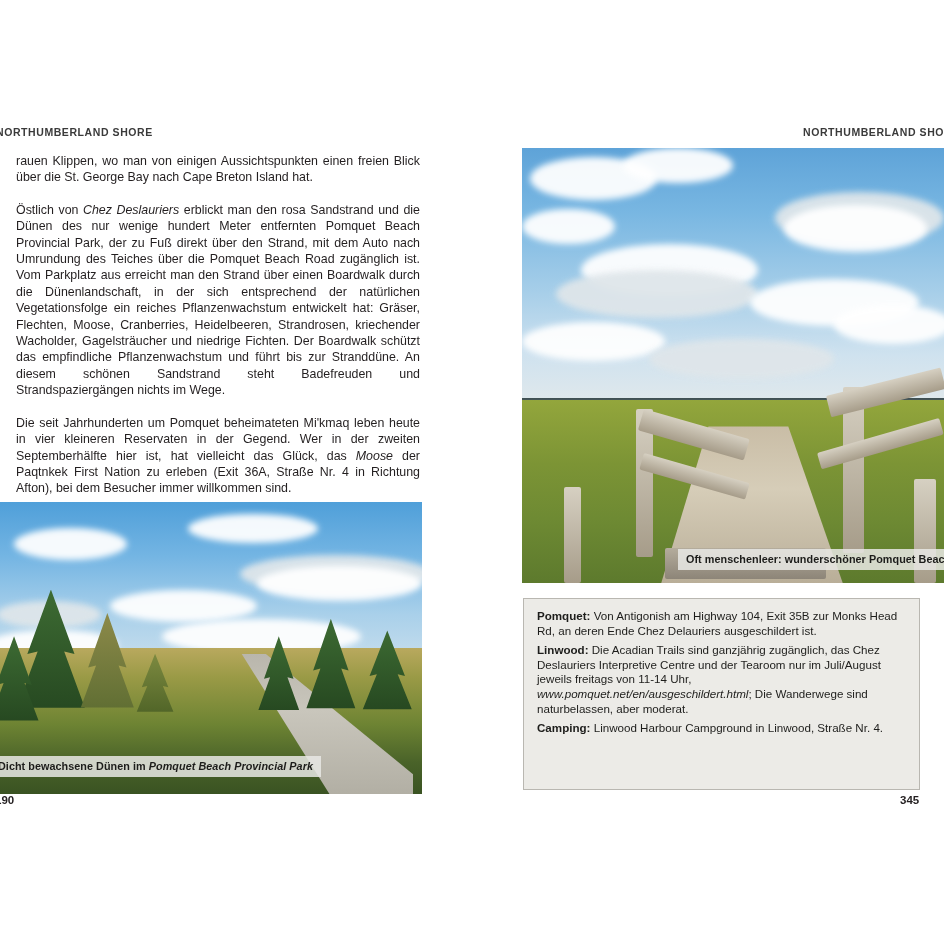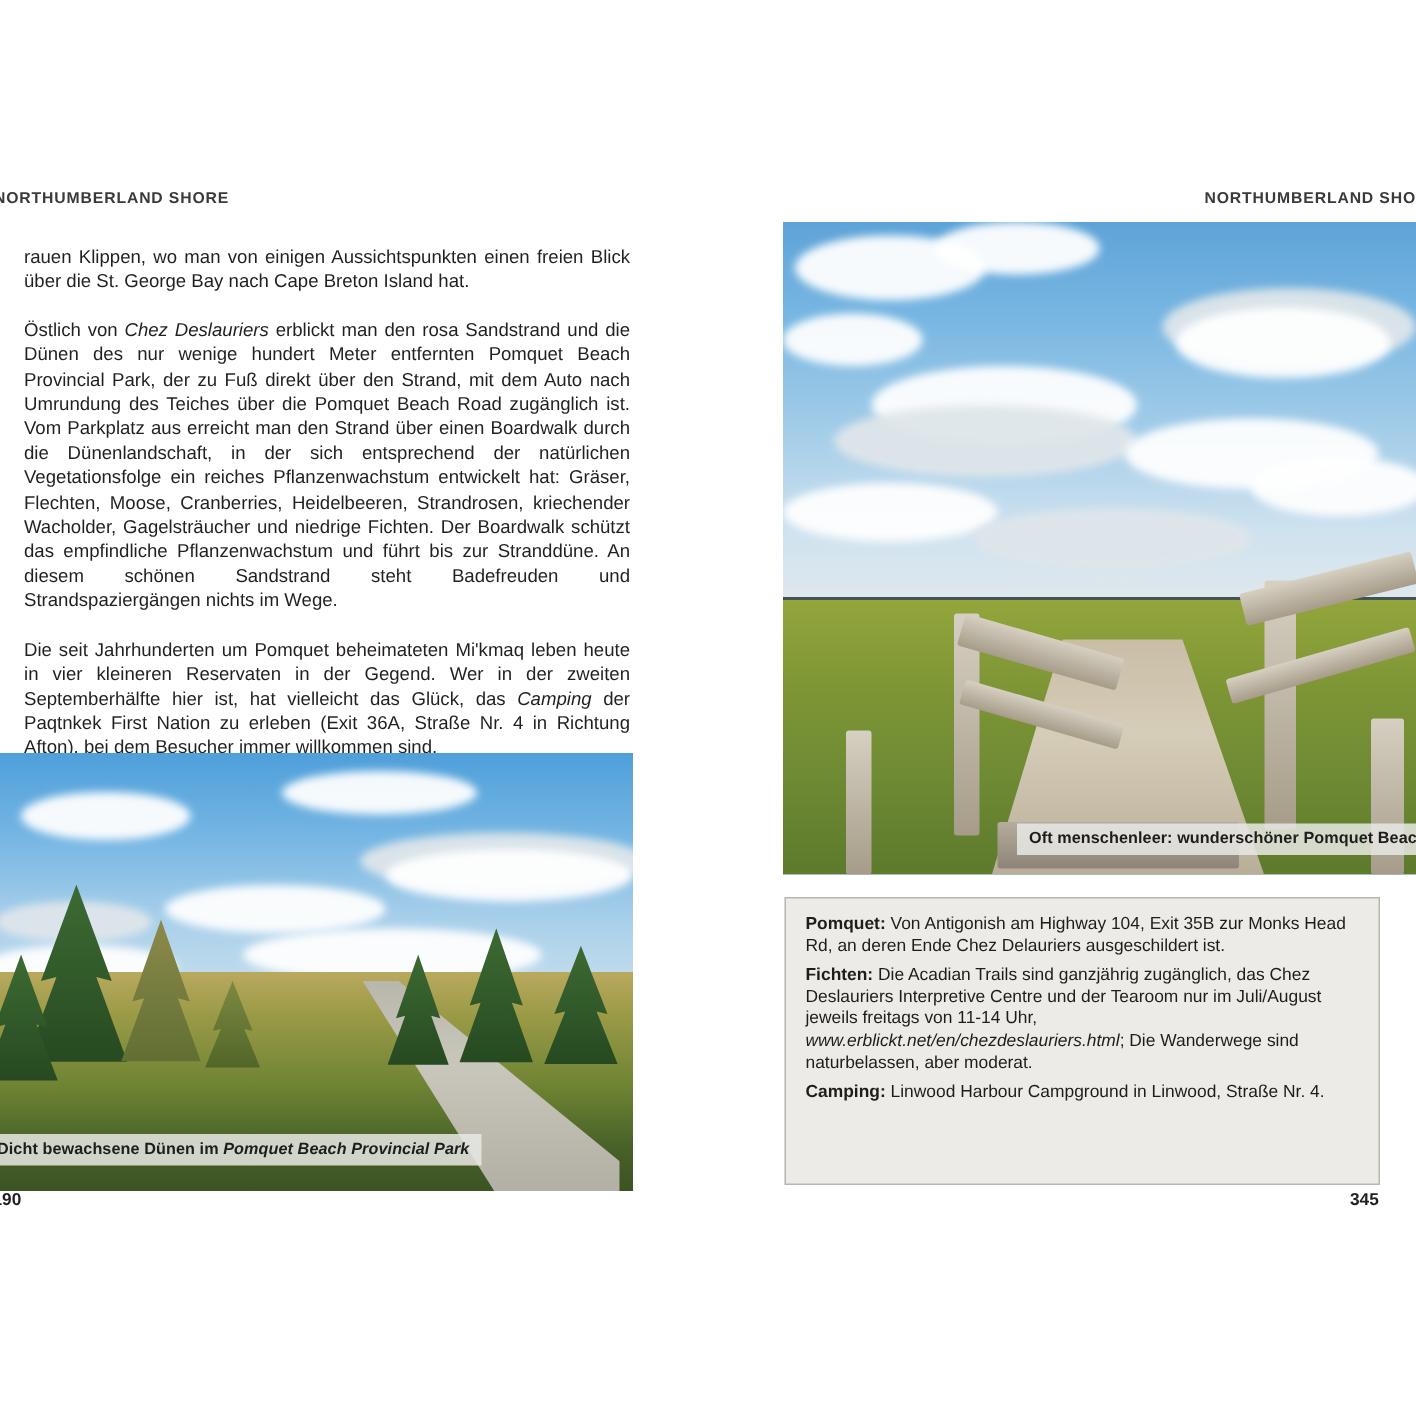--- a/index.html
+++ b/index.html
@@ -18,21 +18,21 @@
     letter-spacing:.055em;
     color:#3a3a3a;
     white-space:nowrap;
   }
   #runhead-left{left:-4px;top:126px;}
   #runhead-right{left:803px;top:126px;}
 
   
   .textcol{
     position:absolute;
-    left:16px;top:163px;width:404px;
+    left:16px;top:153px;width:404px;
   }
   .textcol p{
     margin:0 0 16px 0;
     font-size:12.4px;
     line-height:16.4px;
     text-align:justify;
     color:#231f20;
   }
   .textcol p:last-child{margin-bottom:0;}
   .textcol i{font-style:italic;}
@@ -144,21 +144,21 @@
 
 <div class="page">
 
   <div class="runhead" id="runhead-left">
     <span>NORTHUMBERLAND SHORE</span>
   </div>
 
   <div class="textcol">
     <p>rauen Klippen, wo man von einigen Aussichtspunkten einen freien Blick über die St. George Bay nach Cape Breton Island hat.</p>
     <p id="para2">Östlich von <i>Chez Deslauriers</i> erblickt man den rosa Sandstrand und die Dünen des nur wenige hundert Meter entfernten Pomquet Beach Provincial Park, der zu Fuß direkt über den Strand, mit dem Auto nach Umrundung des Teiches über die Pomquet Beach Road zugänglich ist. Vom Parkplatz aus erreicht man den Strand über einen Boardwalk durch die Dünenlandschaft, in der sich entsprechend der natürlichen Vegetationsfolge ein reiches Pflanzenwachstum entwickelt hat: Gräser, Flechten, Moose, Cranberries, Heidelbeeren, Strandrosen, kriechender Wacholder, Gagelsträucher und niedrige Fichten. Der Boardwalk schützt das empfindliche Pflanzenwachstum und führt bis zur Stranddüne. An diesem schönen Sandstrand steht Badefreuden und Strandspaziergängen nichts im Wege.</p>
-    <p id="para3">Die seit Jahrhunderten um Pomquet beheimateten Mi'kmaq leben heute in vier kleineren Reservaten in der Gegend. Wer in der zweiten Septemberhälfte hier ist, hat vielleicht das Glück, das <i>Camping</i> der Paqtnkek First Nation zu erleben (Exit 36A, Straße Nr. 4 in Richtung Afton), bei dem Besucher immer willkommen sind.</p>
+    <p id="para3">Die seit Jahrhunderten um Pomquet beheimateten Mi'kmaq leben heute in vier kleineren Reservaten in der Gegend. Wer in der zweiten Septemberhälfte hier ist, hat vielleicht das Glück, das <i>Moose</i> der Paqtnkek First Nation zu erleben (Exit 36A, Straße Nr. 4 in Richtung Afton), bei dem Besucher immer willkommen sind.</p>
   </div>
 
   <div class="photo" id="photo-boardwalk">
     <div class="sky-grad"></div>
     <div class="cloud s" style="left:6%;top:9%;width:26%;height:11%;"></div>
     <div class="cloud s" style="left:46%;top:4%;width:30%;height:10%;"></div>
     <div class="cloud d" style="left:58%;top:18%;width:44%;height:13%;"></div>
     <div class="cloud s" style="left:62%;top:22%;width:38%;height:12%;"></div>
     <div class="cloud s" style="left:28%;top:30%;width:34%;height:11%;"></div>
     <div class="cloud d" style="left:2%;top:34%;width:24%;height:9%;"></div>
@@ -217,20 +217,20 @@
     <div class="rail" style="left:34%;top:92%;width:38%;height:7%;background:linear-gradient(180deg,#b4ac9c,#8d8578);"></div>
   </div>
 
   <div class="caption" id="caption-beach">
     <span>Oft menschenleer: wunderschöner Pomquet Beach</span><i></i>
   </div>
 
   <div id="info-box">
     <div id="info-rows">
         <div class="row"><b>Pomquet:</b> Von Antigonish am Highway 104, Exit 35B zur Monks Head Rd, an deren Ende Chez Delauriers ausgeschildert ist.</div>
-        <div class="row"><b>Fichten:</b> Die Acadian Trails sind ganzjährig zugänglich, das Chez Deslauriers Interpretive Centre und der Tearoom nur im Juli/August jeweils freitags von 11-14 Uhr, <i>www.erblickt.net/en/chezdeslauriers.html</i>; Die Wanderwege sind naturbelassen, aber moderat.</div>
+        <div class="row"><b>Linwood:</b> Die Acadian Trails sind ganzjährig zugänglich, das Chez Deslauriers Interpretive Centre und der Tearoom nur im Juli/August jeweils freitags von 11-14 Uhr, <i>www.pomquet.net/en/ausgeschildert.html</i>; Die Wanderwege sind naturbelassen, aber moderat.</div>
         <div class="row"><b>Camping:</b> Linwood Harbour Campground in Linwood, Straße Nr. 4.</div>
       </div>
   </div>
 
   <div class="folio" id="folio-right">345</div>
 
 </div>
 
 </body></html>

